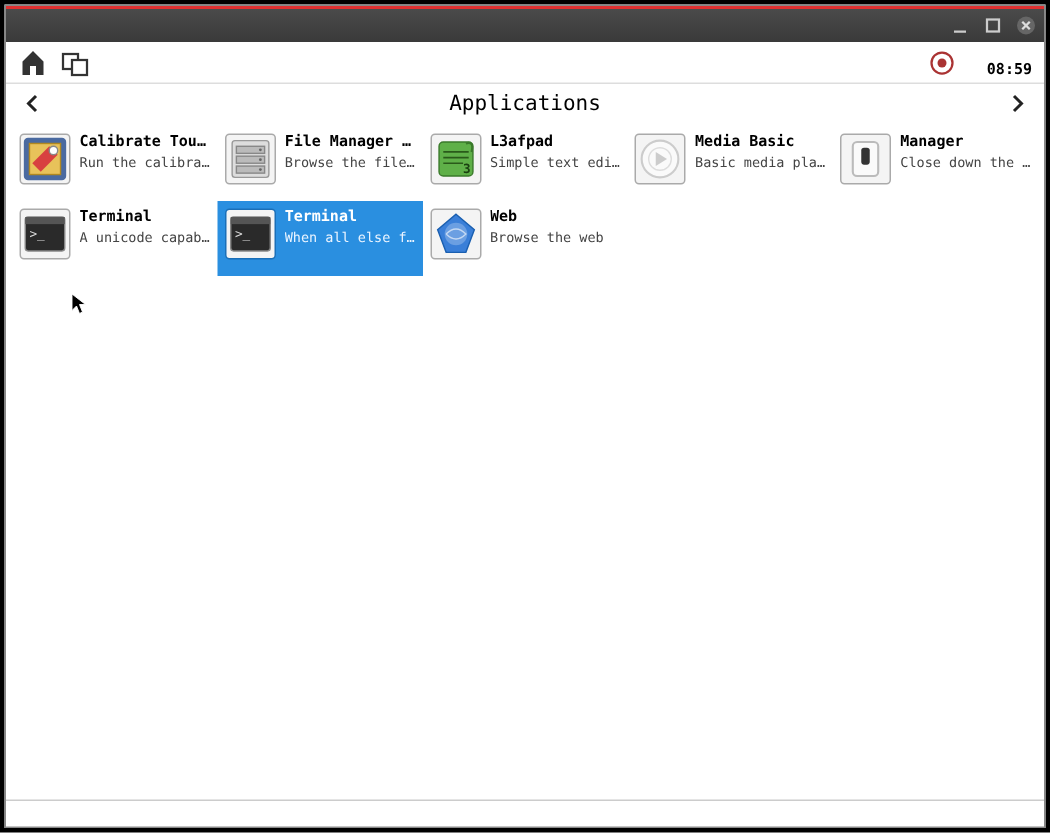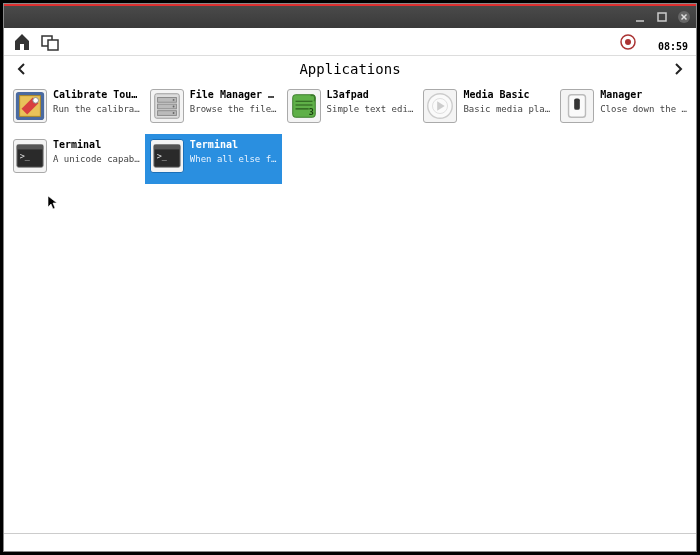--- a/index.html
+++ b/index.html
@@ -183,20 +183,33 @@
             <rect x="3" y="5" width="28" height="24" rx="2" fill="#2a2a2a" stroke="#888"></rect>
             <rect x="3" y="5" width="28" height="5" fill="#555"></rect>
             <text x="6" y="20" font-size="9" fill="#ddd" font-family="monospace">&gt;_</text>
           </svg>
         </div>
         <div class="app-text">
           <div class="app-name">Terminal</div>
           <div class="app-desc">When all else fails.</div>
         </div>
       </div>
+      <div class="app-item">
+        <div class="app-icon">
+          <svg viewBox="0 0 34 34">
+            <path d="M17 3 L30 14 L24 30 L10 30 L4 14 Z" fill="#3a7fd8" stroke="#1a5fb0" stroke-width="1"></path>
+            <circle cx="17" cy="17" r="8" fill="#fff" opacity="0.25"></circle>
+            <path d="M10 17 Q17 10 24 17 Q17 24 10 17" fill="none" stroke="#fff" stroke-width="1" opacity="0.6"></path>
+          </svg>
+        </div>
+        <div class="app-text">
+          <div class="app-name">Web</div>
+          <div class="app-desc">Browse the web</div>
+        </div>
+      </div>
     </div>
 
   <div class="statusbar"></div>
 </div>
 
 <div class="cursor">
   <svg viewBox="0 0 12 16">
       <path d="M1 1 L1 12 L4 9 L6 14 L8 13 L6 8 L10 8 Z" fill="#000" stroke="#fff" stroke-width="0.6"></path>
     </svg>
 </div>

